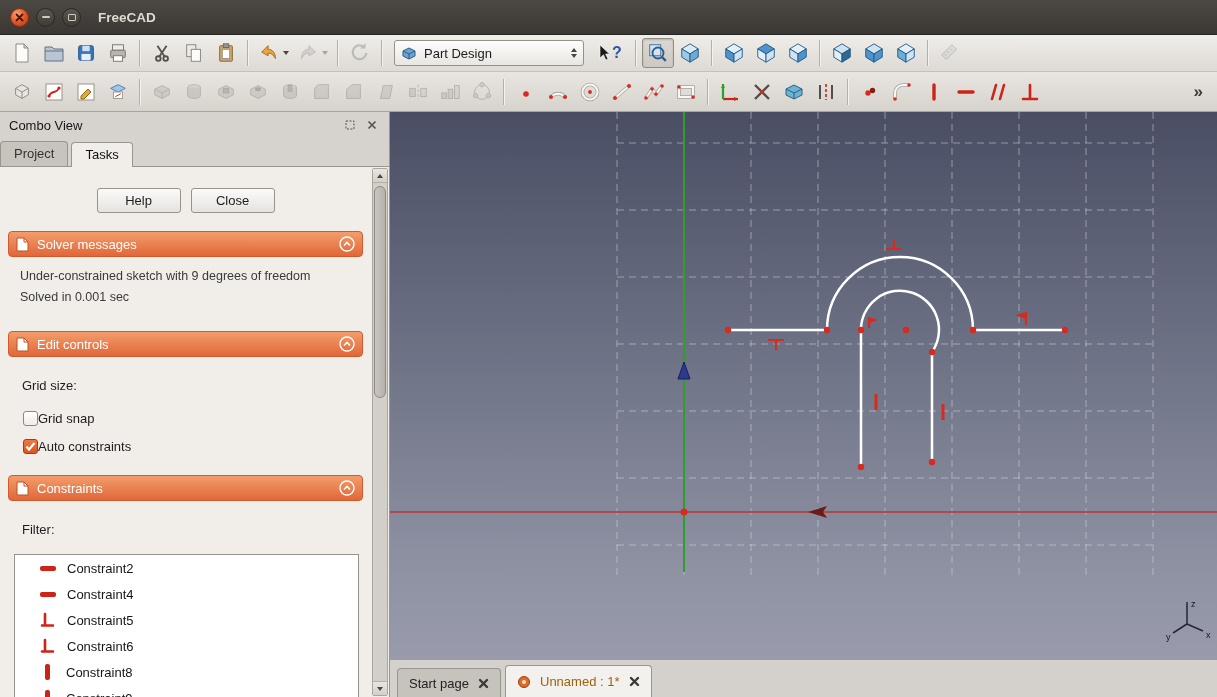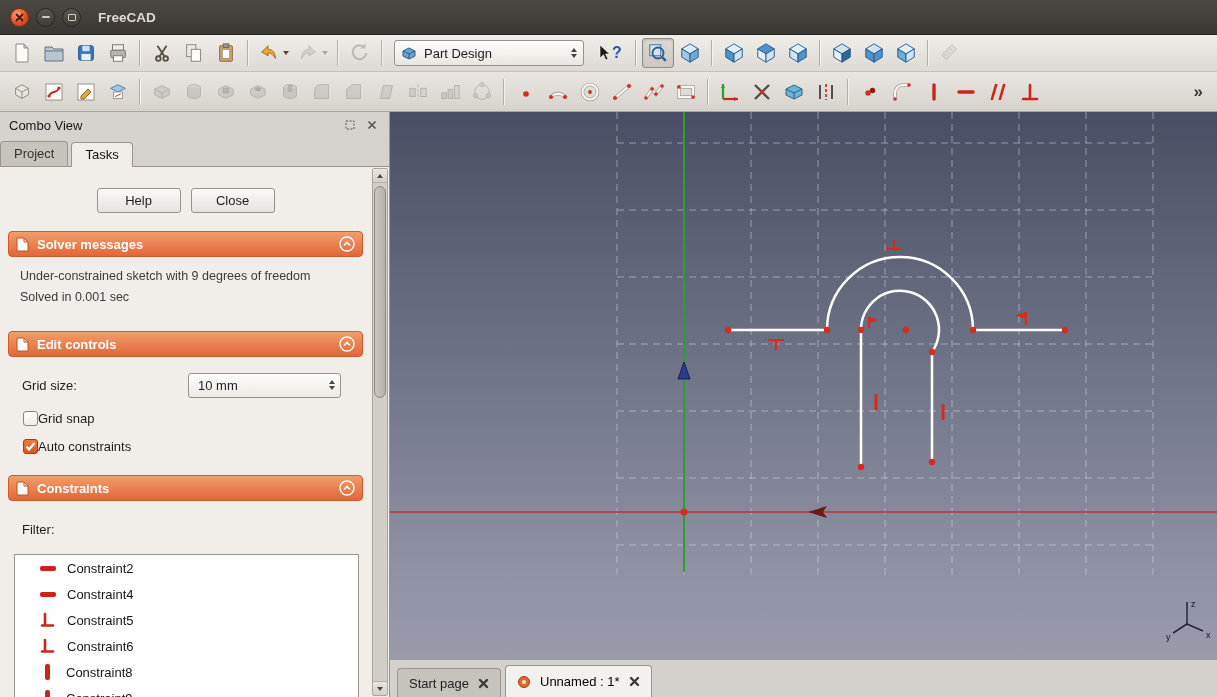--- a/index.html
+++ b/index.html
@@ -36,21 +36,21 @@
 .cv-header{height:26px;display:flex;align-items:center;gap:6px;padding:0 9px;font-size:13px;color:#161616;}
 .cvh-btn{width:16px;height:16px;display:flex;align-items:center;justify-content:center;}
 .cv-tabs{height:29px;display:flex;align-items:flex-end;border-bottom:1px solid #9a968e;}
 .tab{padding:4px 13px 5px;font-size:13px;border:1px solid #9a968e;border-bottom:none;border-radius:4px 4px 0 0;background:#c7c3bd;color:#333;margin-right:3px;}
 .tab.active{background:#f1eee9;position:relative;top:1px;color:#111;}
 .cv-body{flex:1;background:#f1eee9;position:relative;overflow:hidden;padding-right:18px;}
 .grow{flex:1;}
 .btnrow{display:flex;justify-content:center;gap:10px;margin-top:21px;}
 .btn{min-width:84px;height:25px;border:1px solid #98938a;border-radius:3px;background:linear-gradient(#fbfaf9,#e6e3de);font-size:13px;color:#1d1d1d;display:flex;align-items:center;justify-content:center;padding:0 12px;}
 .sec{margin:18px 8px 0;}
-.sec-h{height:26px;border-radius:4px;background:linear-gradient(#f29d6b,#e16739);border:1px solid #cf5a2e;display:flex;align-items:center;padding:8px 7px;color:#fff;font-weight:bold;font-size:13px;gap:8px;}
+.sec-h{height:26px;border-radius:4px;background:linear-gradient(#f29d6b,#e16739);border:1px solid #cf5a2e;display:flex;align-items:center;padding:8px 7px;color:#fff;font-weight:normal;font-size:13px;gap:8px;}
 .sec-c{padding:9px 4px 2px;}
 .solver-line{font-size:12.5px;color:#3a3a3a;margin:3px 0 7px 8px;}
 .formrow{position:relative;height:26px;margin-top:7px;}
 .formrow label{position:absolute;left:10px;top:5px;font-size:13px;color:#1d1d1d;}
 .select{position:absolute;left:176px;top:0;width:153px;height:25px;border:1px solid #98938a;border-radius:3px;background:linear-gradient(#fdfdfc,#ecE9e5);display:flex;align-items:center;padding:0 20px 0 9px;font-size:13px;color:#1d1d1d;}
 .select .spin{position:absolute;right:5px;top:6px;}
 .checkrow{display:flex;align-items:center;gap:0;margin:11px 0 0 11px;height:17px;}
 .checkrow label{font-size:13px;color:#1d1d1d;}
 .cb{width:15px;height:15px;border:1px solid #8d887f;border-radius:3px;background:linear-gradient(#ffffff,#efece8);display:flex;align-items:center;justify-content:center;flex:0 0 auto;}
 .cb.checked{background:linear-gradient(#ee7a47,#d9531f);border-color:#a73c10;}
@@ -64,21 +64,21 @@
 .sb-btn{height:14px;width:100%;display:flex;align-items:center;justify-content:center;background:linear-gradient(#e9e6e1,#d3cfc9);}
 .sb-btn.up{border-bottom:1px solid #b3afa7;}
 .sb-btn.down{margin-top:auto;border-top:1px solid #b3afa7;}
 .sb-thumb{width:12px;height:212px;margin-top:3px;background:linear-gradient(90deg,#cac6c0,#b5b1aa);border:1px solid #8f8b83;border-radius:6px;}
 
 .right{width:827px;display:flex;flex-direction:column;flex:0 0 auto;}
 .vp-wrap{height:548px;position:relative;flex:0 0 auto;}
 svg.vp{display:block;}
 .tabbar{height:37px;background:#d4d0cb;display:flex;align-items:flex-end;padding:0 0 0 7px;gap:4px;flex:0 0 auto;}
 .dtab{height:29px;display:flex;align-items:center;gap:9px;padding:0 11px;border:1px solid #9a958d;border-bottom:none;border-radius:4px 4px 0 0;background:#c6c2bc;font-size:13px;color:#222;}
-.dtab.active{background:#f3f1ee;height:32px;color:#000000;}
+.dtab.active{background:#f3f1ee;height:32px;color:#a16207;}
 </style>
 </head>
 <body>
 
 <div class="window">
 
   <div class="titlebar">
     <div class="wbtn close">
         <svg width="9" height="9">
           <path d="M1.5 1.5 L7.5 7.5 M7.5 1.5 L1.5 7.5" stroke="#4a1505" stroke-width="1.8" stroke-linecap="round"></path>
@@ -515,27 +515,20 @@
             <span>Edit controls</span>
             <div class="grow"></div>
             <svg width="16" height="16" viewBox="0 0 16 16">
                 <circle cx="8" cy="8" r="7" fill="none" stroke="#fff" stroke-width="1.4"></circle>
                 <path d="M5 9.5 L8 6.5 L11 9.5" fill="none" stroke="#fff" stroke-width="1.6"></path>
               </svg>
           </div>
           <div class="sec-c">
             <div class="formrow">
               <label>Grid size:</label>
-              <div class="select">
-                <span>10 mm</span>
-                <div class="spin">
-                    <div class="tri-up"></div>
-                    <div class="tri-down"></div>
-                  </div>
-              </div>
             </div>
             <div class="checkrow">
               <div class="cb"></div>
               <label>Grid snap</label>
             </div>
             <div class="checkrow">
               <div class="cb checked">
                   <svg width="11" height="11">
                     <path d="M1.5 5.5 L4 8.5 L9.5 2" stroke="#fff" stroke-width="2.2" fill="none"></path>
                   </svg>

